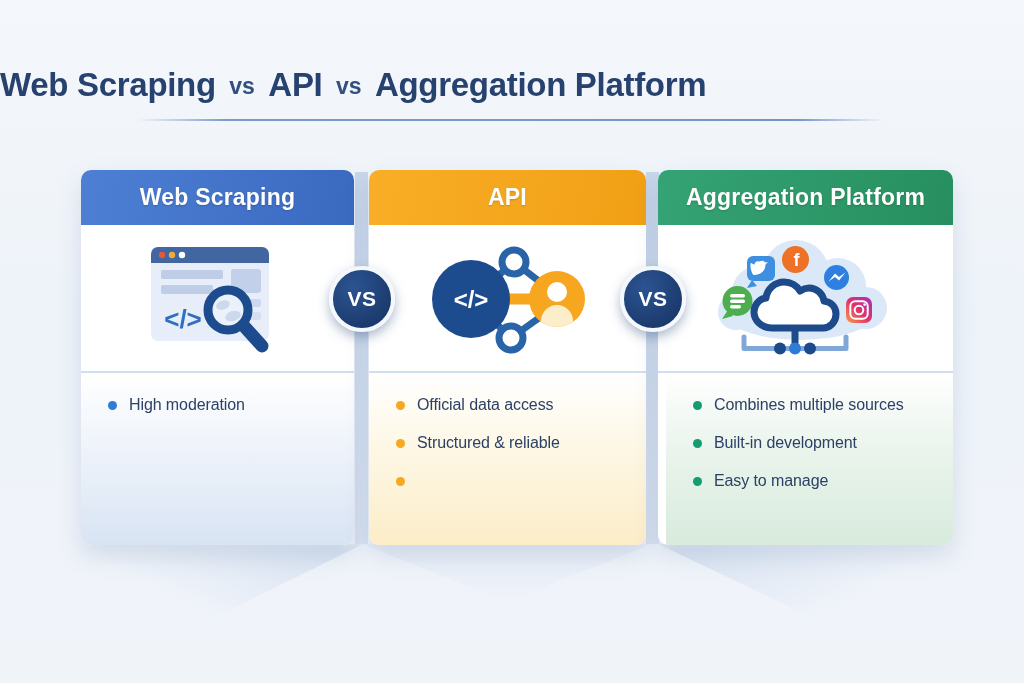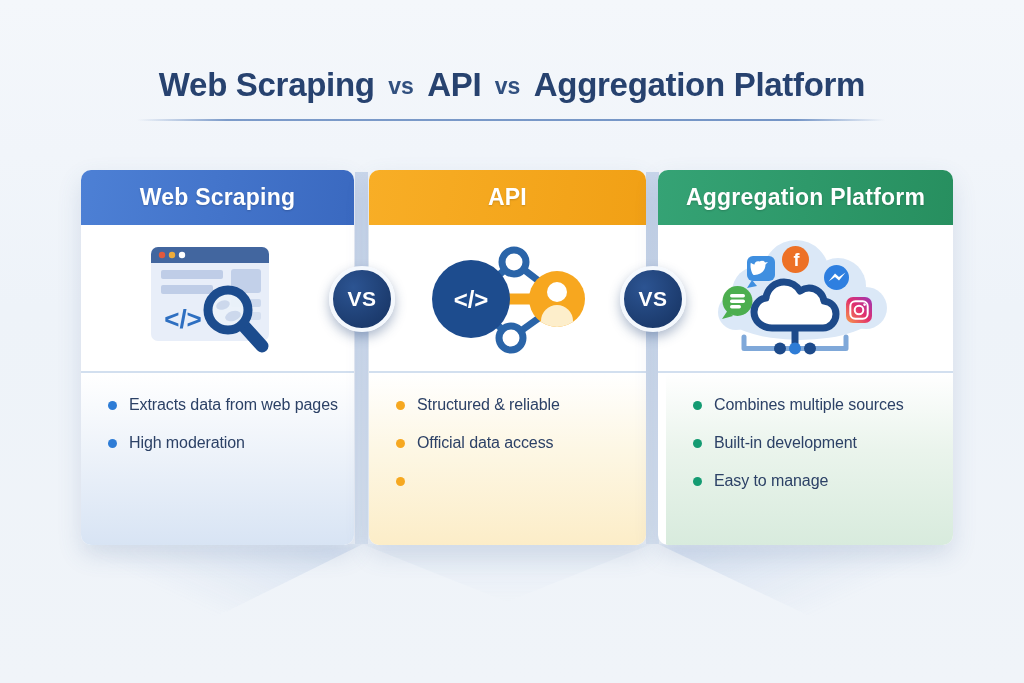--- a/index.html
+++ b/index.html
@@ -7,21 +7,21 @@
     width:1024px;height:683px;
     font-family:"Liberation Sans",sans-serif;
     background:linear-gradient(180deg,#f4f7fb 0%,#eef3f9 45%,#f0f4f9 100%);
     overflow:hidden;
   }
   .canvas{position:relative;width:1024px;height:683px;}
 
   
   .title-row{
     position:absolute;top:66px;left:0;width:1024px;
-    text-align:center;color:#27426f;white-space:nowrap;
+    color:#27426f;white-space:nowrap;
   }
   .title-bold{font-size:33px;font-weight:bold;letter-spacing:-.3px;}
   .title-vs{font-size:23px;font-weight:600;color:#31507f;margin:0 9px;vertical-align:2px;}
   .title-divider{
     position:absolute;top:119px;left:137px;width:748px;height:2px;
     background:linear-gradient(90deg,rgba(100,140,195,0),rgba(85,125,185,.75) 12%,rgba(85,125,185,.8) 88%,rgba(100,140,195,0));
   }
 
   
   .gap-stripe{
@@ -141,24 +141,20 @@
           <circle cx="85" cy="71" r="20" fill="rgba(235,242,250,.93)" stroke="#1c4c8e" stroke-width="9"></circle>
           <ellipse cx="80" cy="66" rx="7" ry="4.5" fill="#ccd8ec" transform="rotate(-18 80 66)"></ellipse>
           <ellipse cx="90" cy="77" rx="8" ry="5" fill="#ccd8ec" transform="rotate(-18 90 77)"></ellipse>
         </g>
       </svg>
     </div>
 
     <div class="bullets-zone">
       <div class="bullet">
         <span class="dot"></span>
-        <span class="txt">Extracts data from web pages</span>
-      </div>
-      <div class="bullet">
-        <span class="dot"></span>
         <span class="txt">High moderation</span>
       </div>
     </div>
   </div>
 
   <div class="card" id="card-1">
     <div class="card-header">API</div>
 
     <div class="icon-zone">
       <svg width="160" height="122" viewBox="0 0 160 122">
@@ -186,25 +182,25 @@
         </g>
 
         <circle cx="86" cy="25" r="12" fill="#ffffff" stroke="#2a64a8" stroke-width="7"></circle>
         <circle cx="83" cy="101" r="12" fill="#ffffff" stroke="#2a64a8" stroke-width="7"></circle>
       </svg>
     </div>
 
     <div class="bullets-zone">
       <div class="bullet">
         <span class="dot"></span>
+        <span class="txt">Official data access</span>
+      </div>
+      <div class="bullet">
+        <span class="dot"></span>
         <span class="txt">Structured &amp; reliable</span>
-      </div>
-      <div class="bullet">
-        <span class="dot"></span>
-        <span class="txt">Official data access</span>
       </div>
       <div class="bullet">
         <span class="dot"></span>
       </div>
     </div>
   </div>
 
   <div class="card" id="card-2">
     <div class="card-header">Aggregation Platform</div>
 

